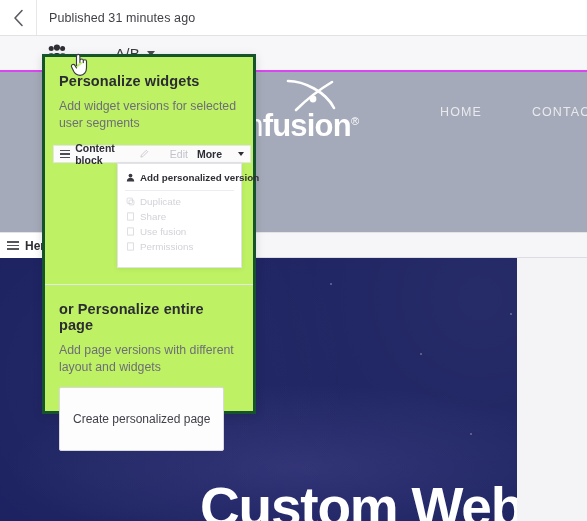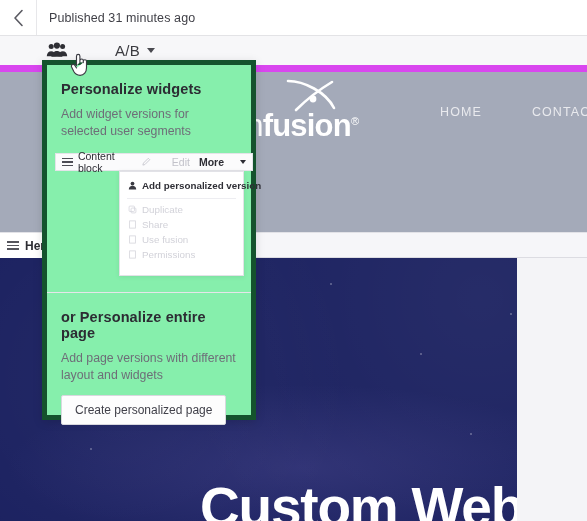--- a/index.html
+++ b/index.html
@@ -38,21 +38,21 @@
     font-size: 12.5px;
     color: #3f3f46;
     letter-spacing: .1px;
   }
 
   
   .toolbar2 {
     position: absolute; left: 0; top: 36px;
     width: 587px; height: 36px;
     background: #f7f7f9;
-    border-bottom: 7px solid #d946ef;
+    border-bottom: 2px solid #d946ef;
     display: flex; align-items: center;
   }
   .tb-spacer { width: 46px; height: 100%; }
   .people-icon { width: 22px; height: 22px; display:block; cursor: pointer; }
   .ab-group {
     display: flex; align-items: center; gap: 7px;
     margin-left: 47px;
     cursor: pointer;
   }
   .ab-label { font-size: 15px; color: #3b3b40; letter-spacing: .3px; }
@@ -150,24 +150,24 @@
     position: absolute; left: 200px; top: 216px;
     font-size: 55px; font-weight: 700;
     color: #ffffff;
     letter-spacing: -1.2px;
     line-height: 66px;
     white-space: nowrap;
   }
 
   
   .popup {
-    position: absolute; left: 42px; top: 60px;
+    position: absolute; left: 42px; top: 54px;
     width: 214px; height: 360px;
-    background: #86efac;
-    border: 5px solid #14532d;
+    background: #bef264;
+    border: 3px solid #14532d;
     box-shadow: 0 2px 9px rgba(0,0,0,.13);
     z-index: 40;
   }
   .popup-section { padding: 16px 14px 0 14px; }
   .popup-title {
     font-size: 14.5px; font-weight: 700; color: #2c2c33;
     letter-spacing: .1px;
   }
   .popup-desc {
     margin-top: 9px;
@@ -184,21 +184,21 @@
   .cb-row {
     position: absolute; left: 0; top: 0;
     width: 198px; height: 18px;
     background: #fbfbfc;
     border: 1px solid #e4e4e9;
     display: flex; align-items: center;
     padding: 0 6px;
   }
   .cb-hamb { display: inline-block; width: 11px; margin-right: 5px; }
   .cb-hamb i { display: block; height: 1.5px; background: #4d4d55; margin: 2px 0; }
-  .cb-name { font-size: 10.5px; font-weight: 400; color: #2d2d34; }
+  .cb-name { font-size: 10.5px; font-weight: 700; color: #2d2d34; }
   .cb-right { margin-left: auto; display: flex; align-items: center; gap: 9px; }
   .cb-edit {
     font-size: 10.5px; color: #c2c2ca;
     display: flex; align-items: center; gap: 21px;
   }
   .cb-more { font-size: 10.5px; color: #2d2d34; font-weight: 700;
     display: flex; align-items: center; gap: 16px; }
   .cb-more .caret2 {
     width: 0; height: 0;
     border-left: 3.5px solid transparent;
@@ -225,21 +225,21 @@
   .cb-menu .sep { height: 1px; background: #ededf1; margin: 3px 7px 3px 7px; }
   .mi-icon { width: 9px; height: 9px; display: inline-block; }
 
   .popup-divider {
     margin: 14px 0 0 0; height: 1px; background: #e6e6ea;
   }
 
   .popup-btn {
     display: inline-block;
     margin-top: 12px;
-    padding: 7px 13px;
+    padding: 24px 13px;
     font-size: 12px;
     color: #41414a;
     background: #fdfdfd;
     border: 1px solid #d8d8de;
     border-radius: 2px;
     cursor: pointer;
     font-family: "Liberation Sans", sans-serif;
   }
 
   

